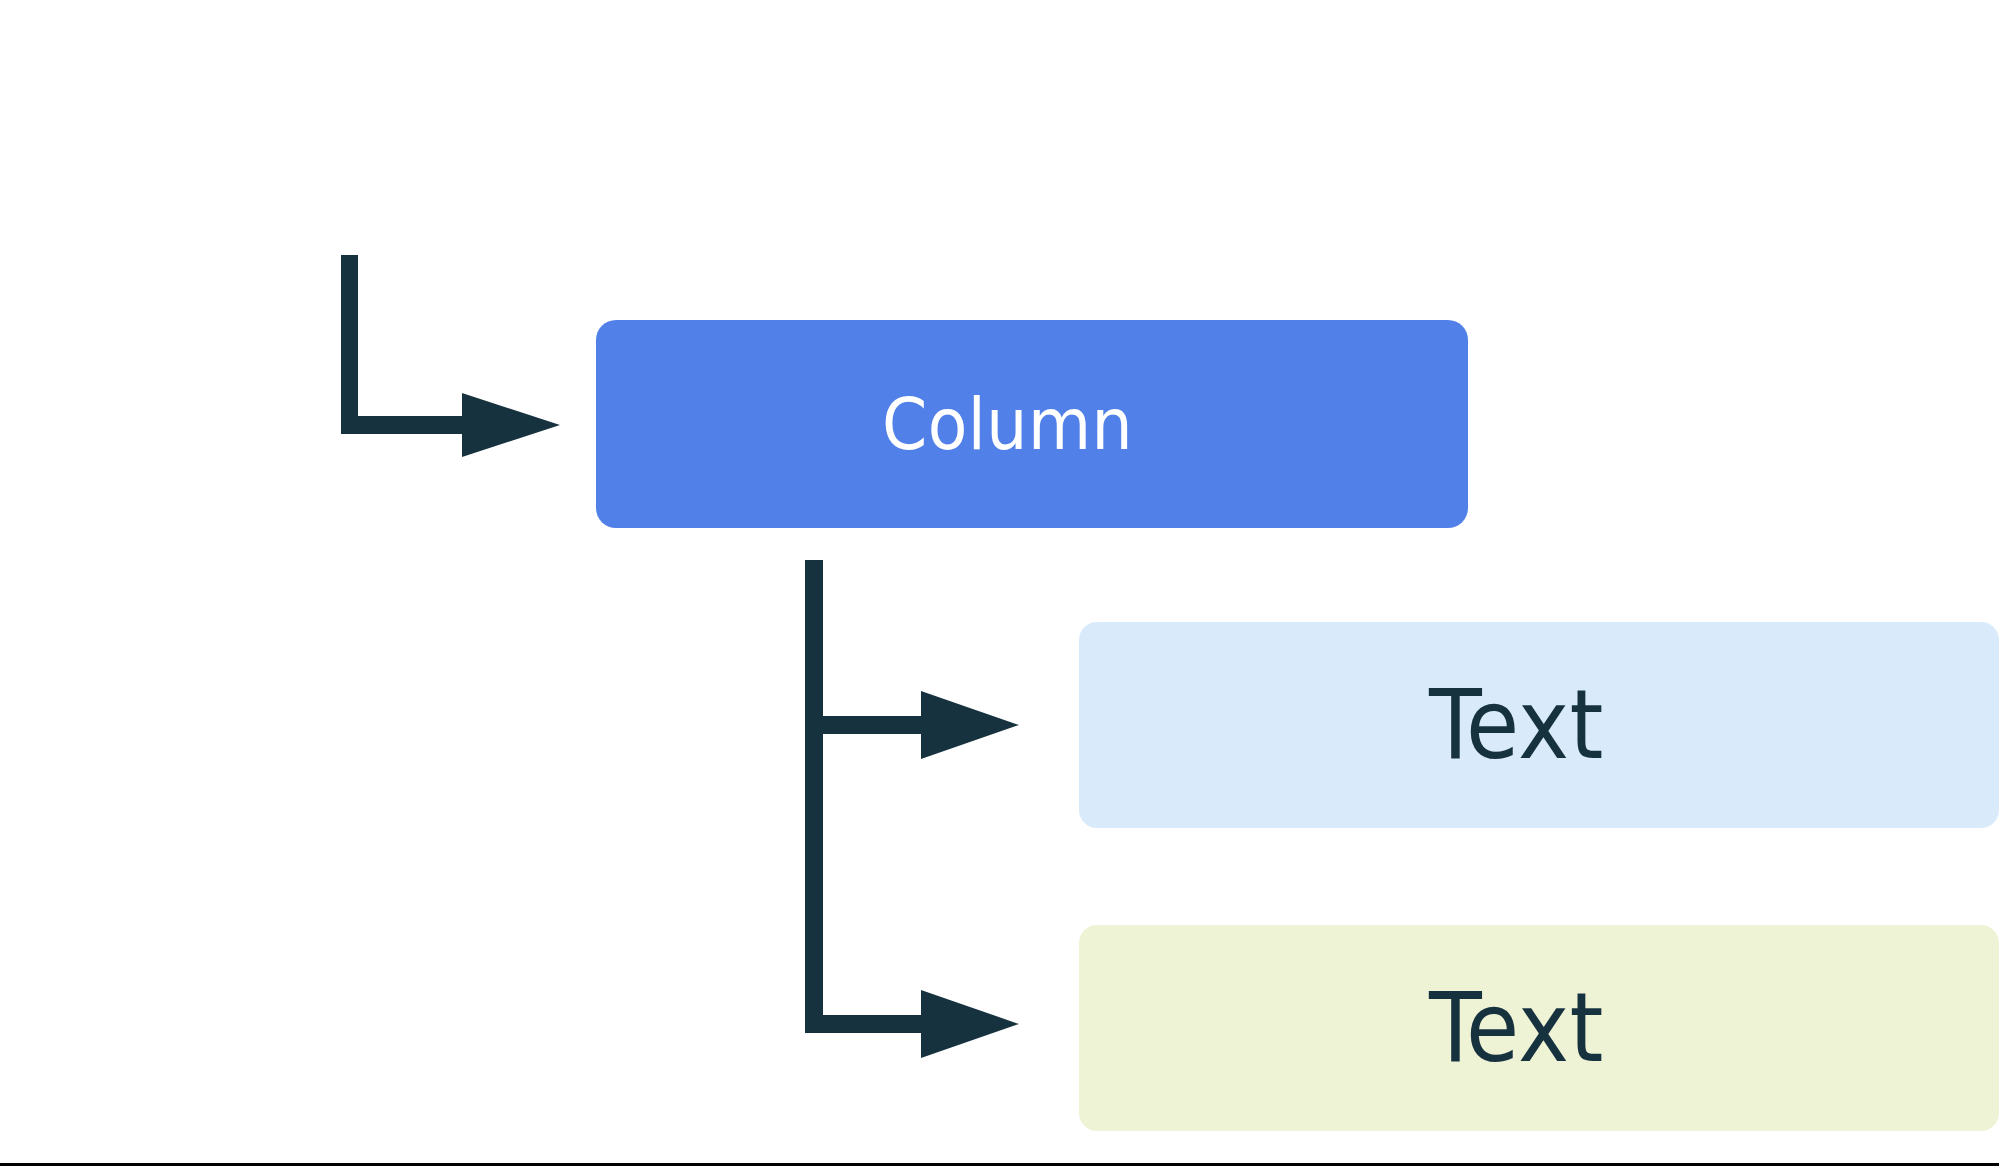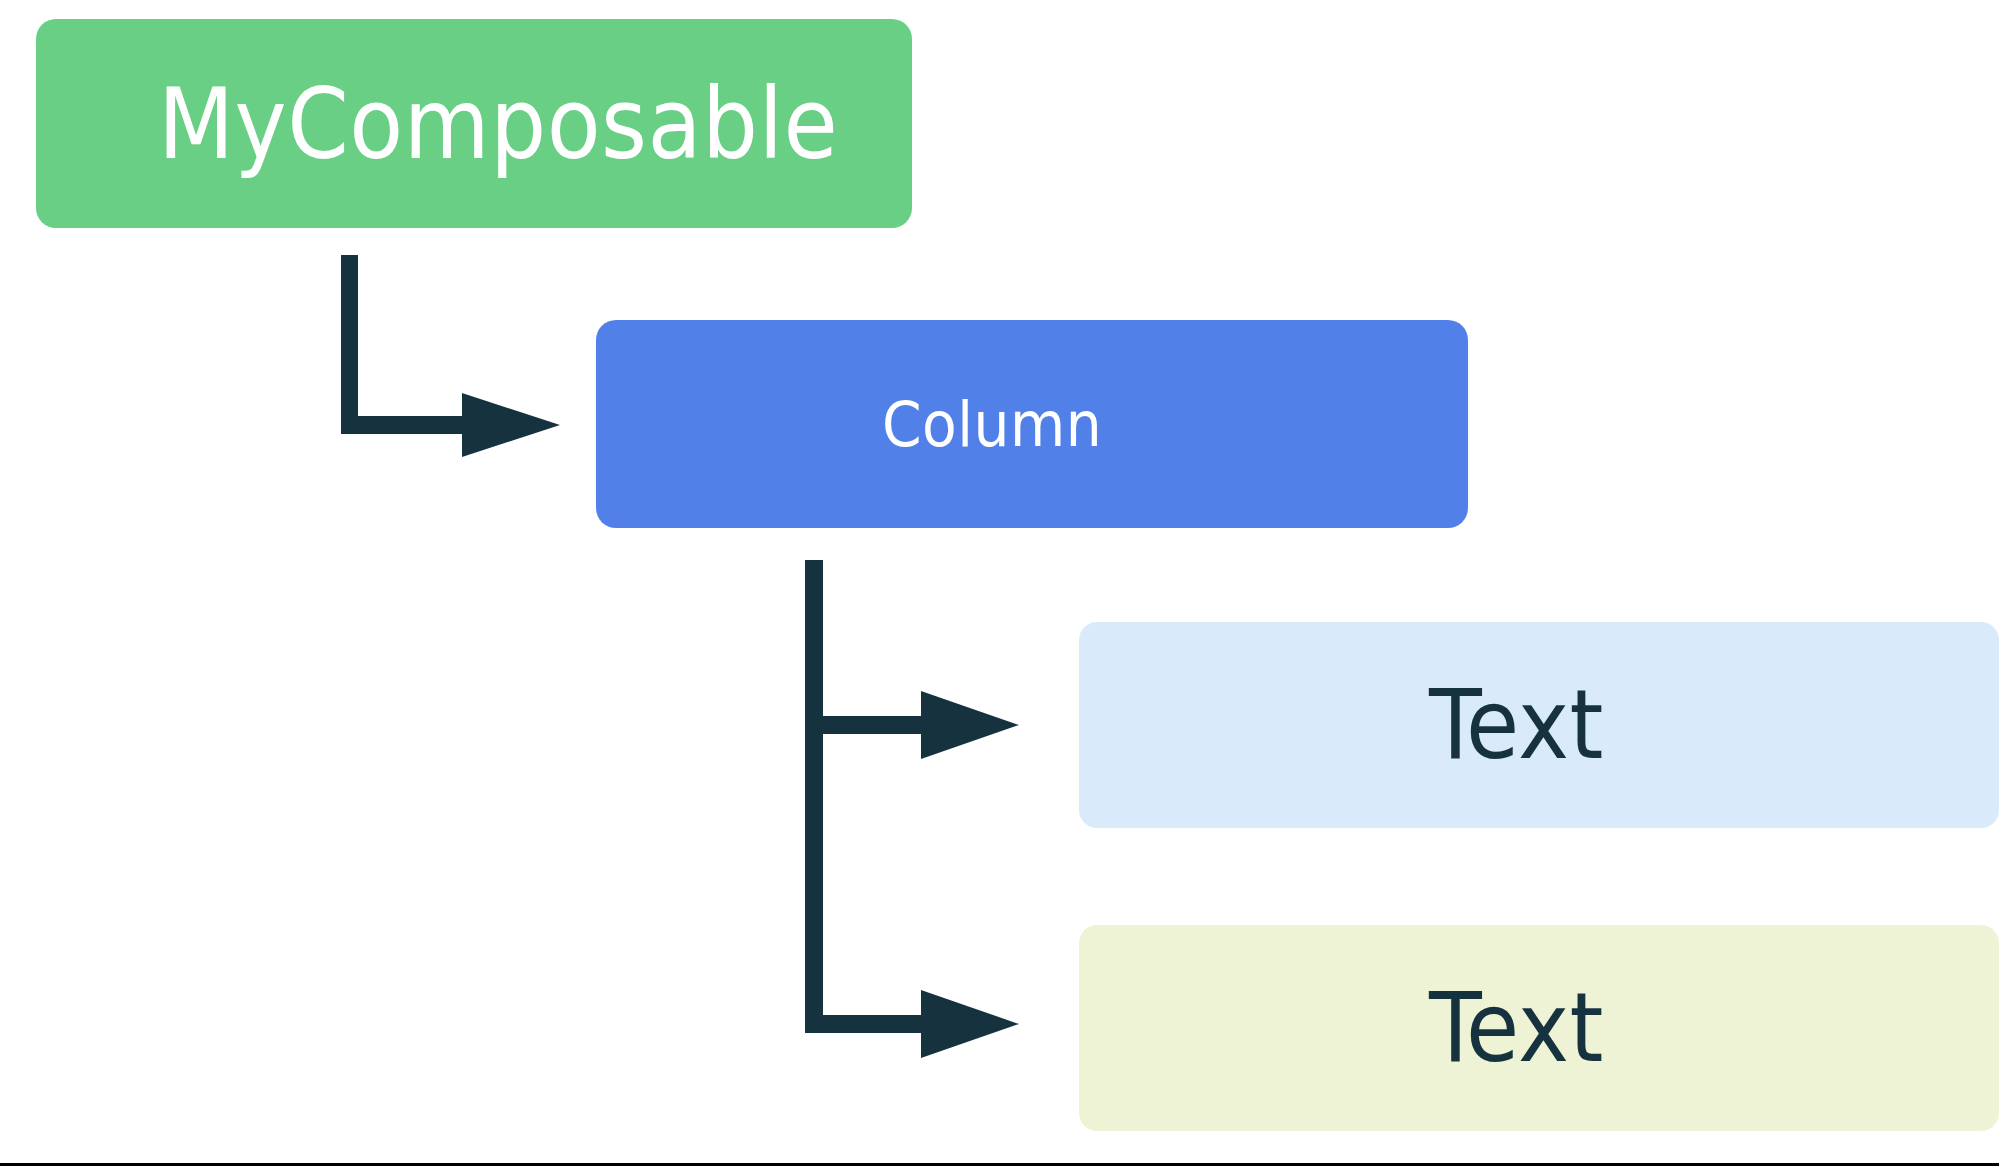--- a/index.html
+++ b/index.html
@@ -50,21 +50,21 @@
   #node-column {
     left: 596px;
     top: 320px;
     width: 872px;
     height: 208px;
     background: #5181e8;
     border-radius: 20px;
   }
   #node-column .node-label {
     color: #ffffff;
-    font-size: 63px;
+    font-size: 72px;
     font-stretch: condensed;
     padding-left: 286px;
   }
 
   
   #node-text-1 {
     left: 1079px;
     top: 622px;
     width: 920px;
     height: 206px;
@@ -128,23 +128,20 @@
     <g>
       <rect x="805" y="560" width="18" height="473" fill="#17323f"></rect>
       <path d="M 823 716 L 921 716 L 921 691 L 1019 725 L 921 759 L 921 734 L 823 734 Z" fill="#17323f"></path>
     </g>
 
     <g>
       <path d="M 805 1015 L 921 1015 L 921 990 L 1019 1024 L 921 1058 L 921 1033 L 805 1033 Z" fill="#17323f"></path>
     </g>
   </svg>
 
-  <div class="node" id="node-root">
-    <span class="node-label">MyComposable</span>
-  </div>
 
   <div class="node" id="node-column">
     <span class="node-label">Column</span>
   </div>
 
   <div class="node" id="node-text-1">
     <span class="node-label">Text</span>
   </div>
 
   <div class="node" id="node-text-2">

